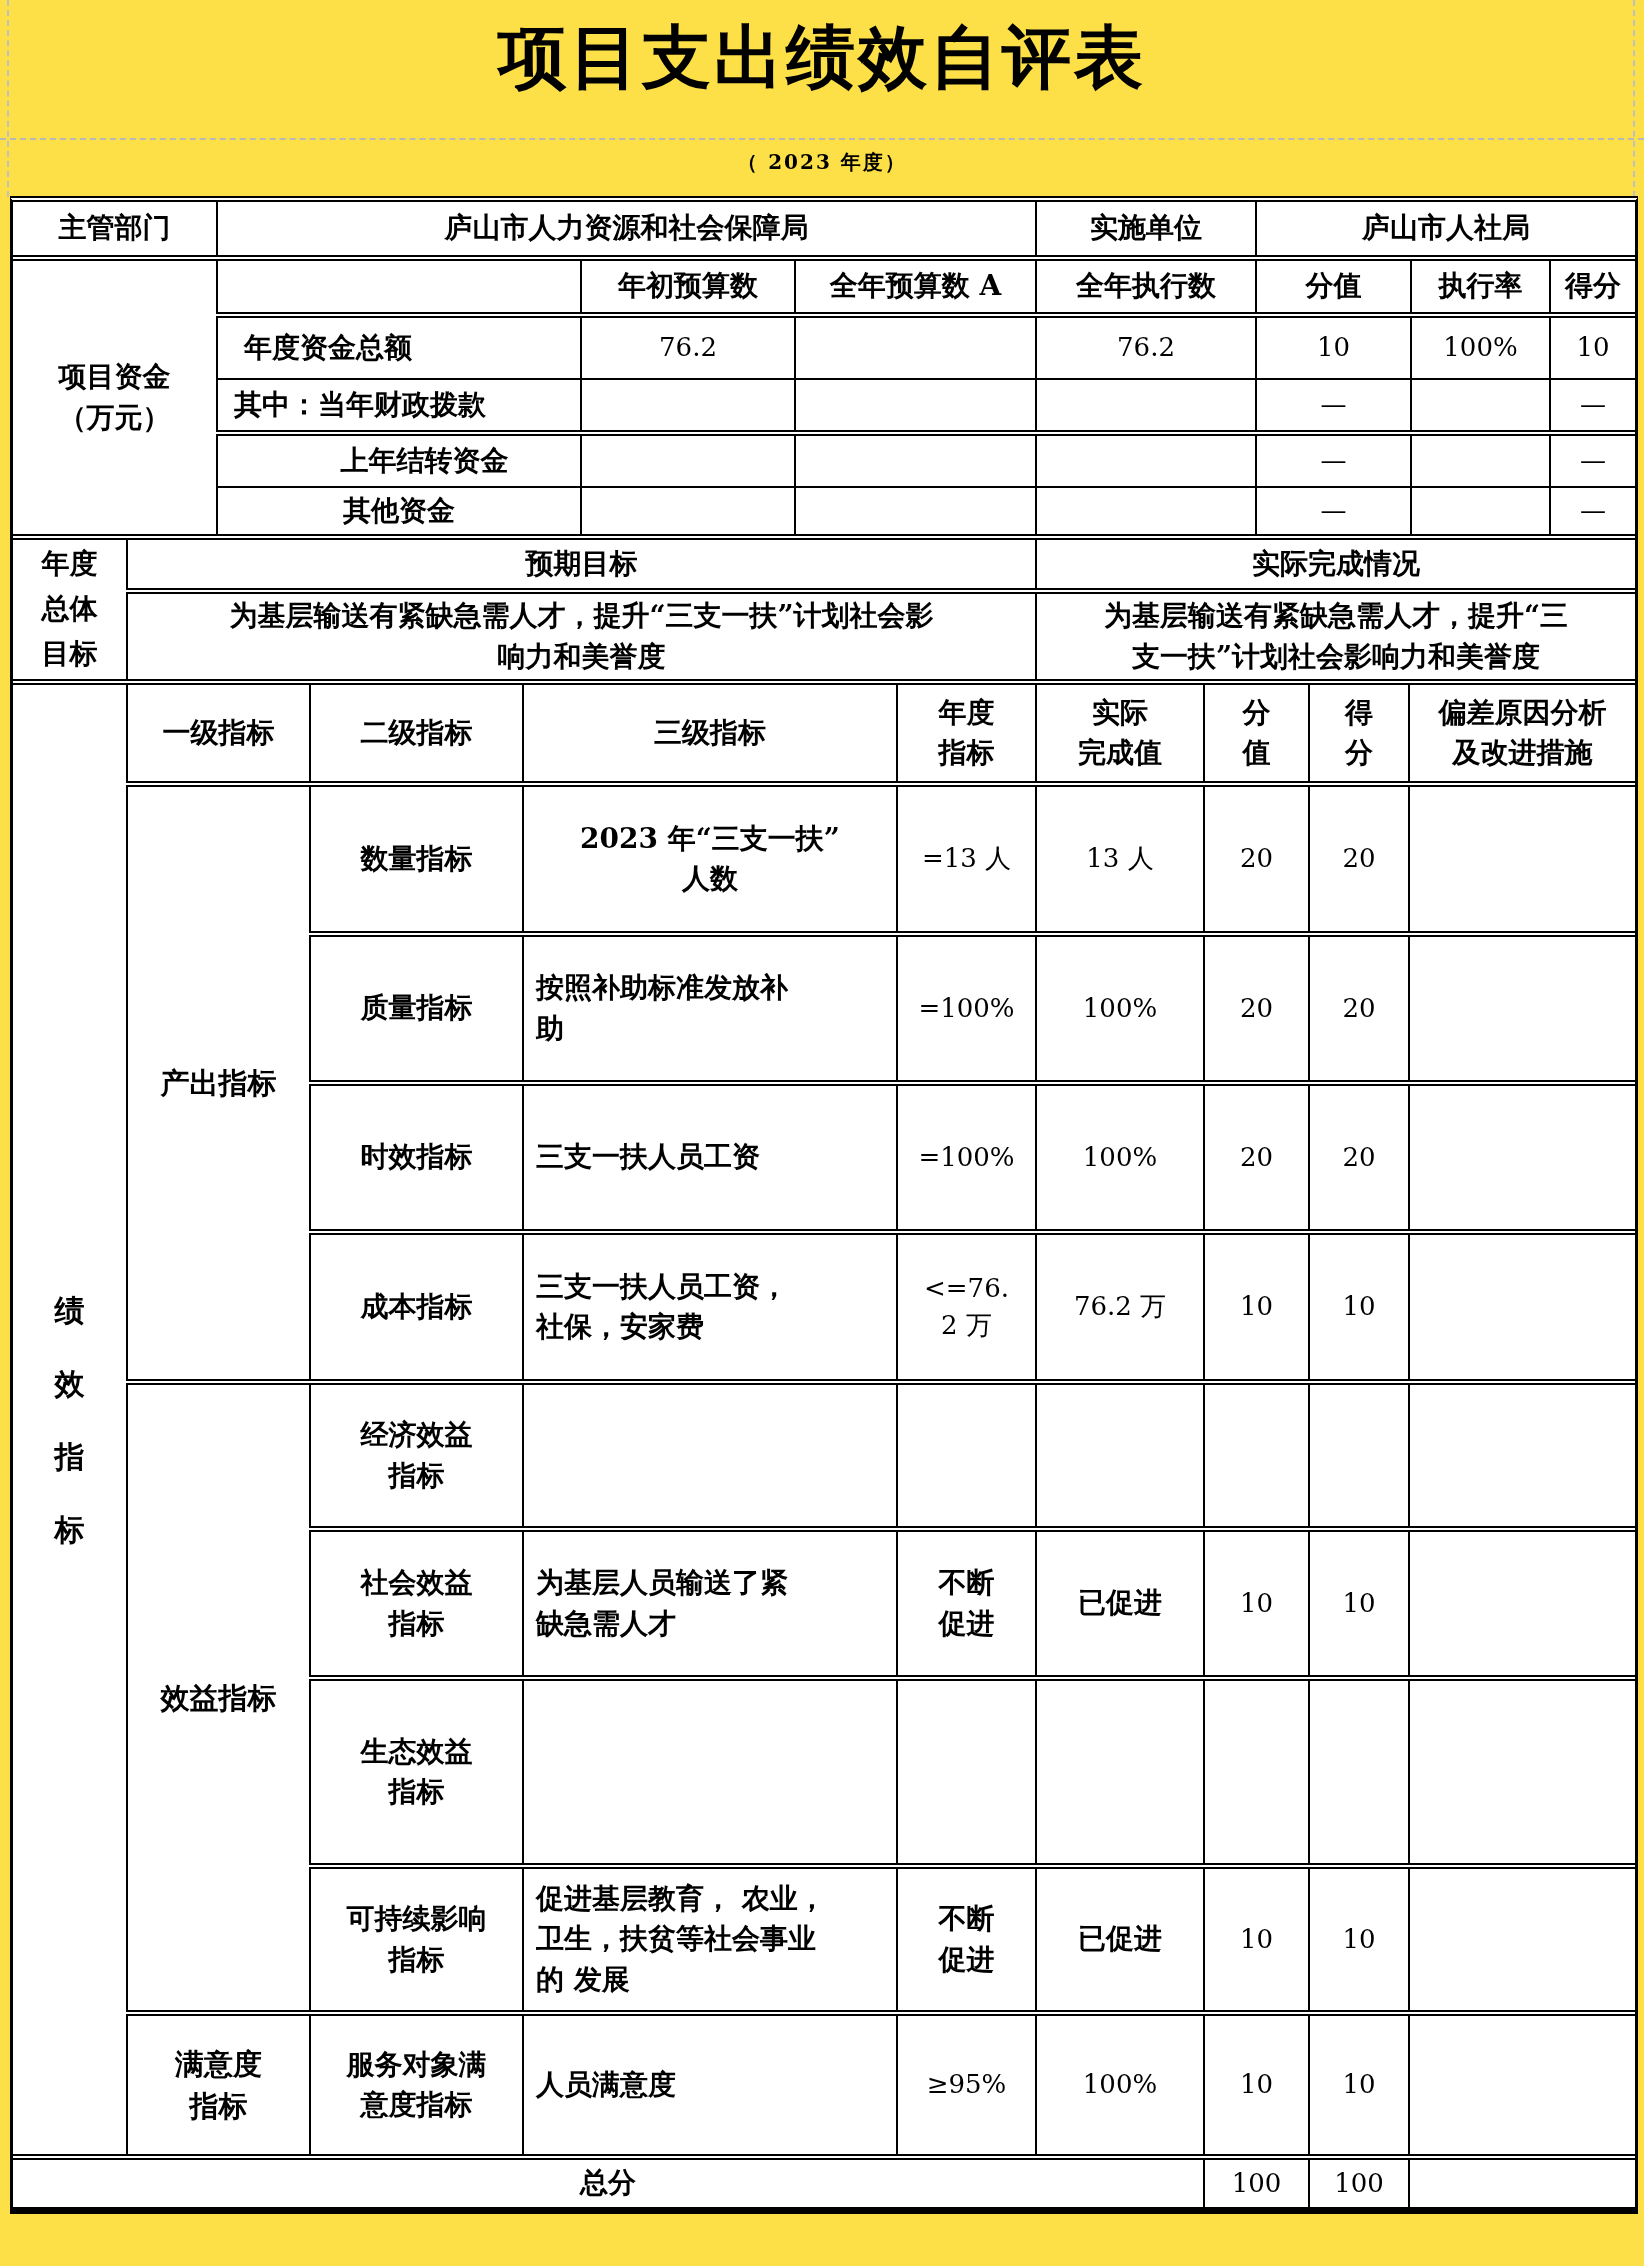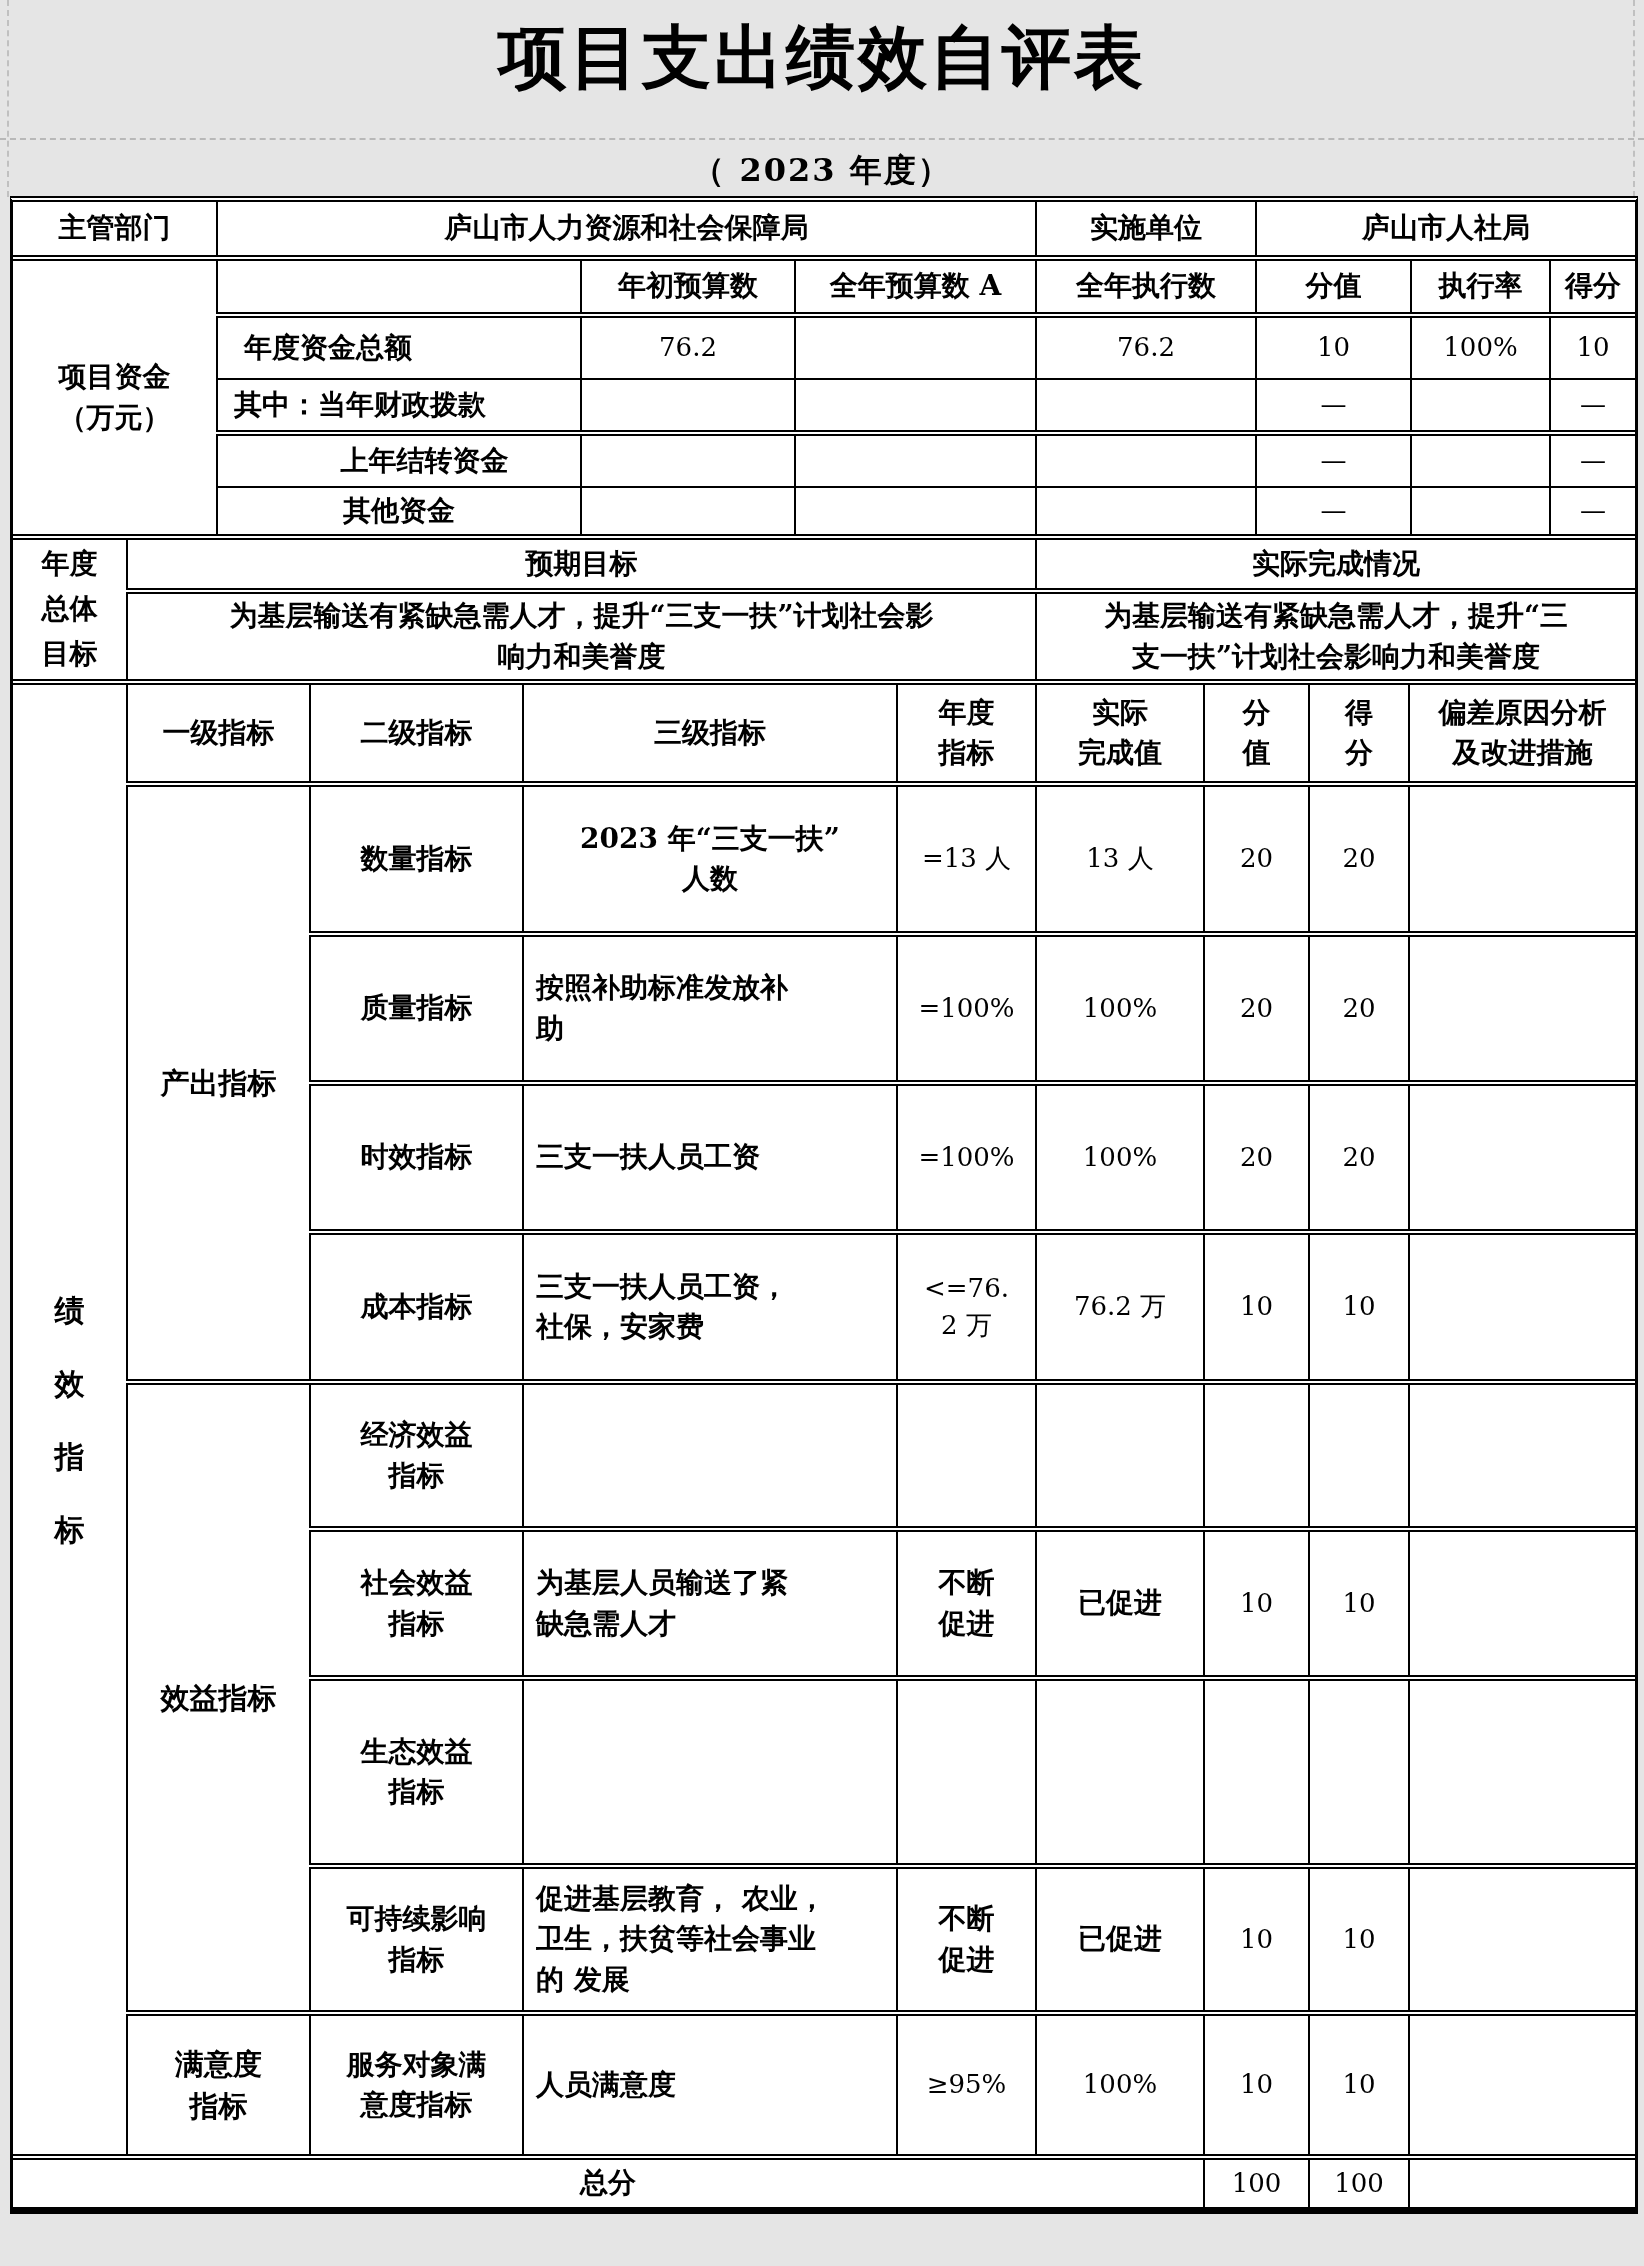--- a/index.html
+++ b/index.html
@@ -2,39 +2,39 @@
 <html><head>
 <meta charset="utf-8">
 <style>
   * { box-sizing: border-box; }
   html,body { margin:0; padding:0; background:#fff; }
   body {
     width:1644px;
     font-family:"DejaVu Serif","Liberation Serif",serif;
     color:#000;
   }
-  .page { position:relative; width:1644px; height:2266px; overflow:hidden; background:#e5e5e5; }
+  .page { position:relative; width:1644px; height:2266px; overflow:hidden; background:#fde047; }
 
   
   .title {
     margin:0; padding-top:14px;
     text-align:center;
     font-size:69px; font-weight:700; letter-spacing:3px;
     line-height:1.25;
   }
   .dash-h {
     position:absolute; left:0; top:138px; width:1644px; height:0;
     border-top:2px dashed #b8b8b8;
   }
   .dash-v { position:absolute; top:0; height:197px; width:0; border-left:2px dashed #c0c0c0; }
   .dash-v.left  { left:7px; }
   .dash-v.right { left:1633px; }
   .subtitle {
     position:absolute; top:149px; left:0; width:100%;
-    text-align:center; font-size:32px; font-weight:700; letter-spacing:2px;
+    text-align:center; font-size:20px; font-weight:700; letter-spacing:2px;
   }
 
   
   .tablewrap {
     position:absolute; left:10px; top:196px; width:1628px;
     border:3px solid #000;
     border-top:6px double #000;
     border-bottom:7px solid #000;
     background:#fff;
   }

